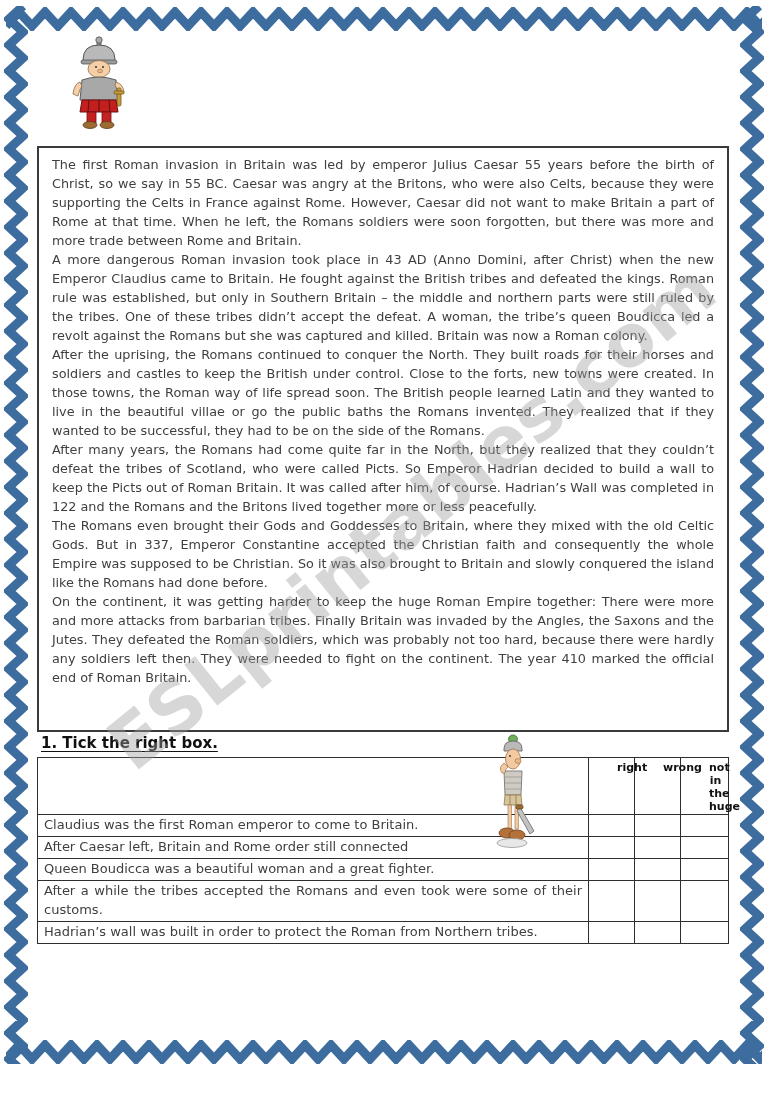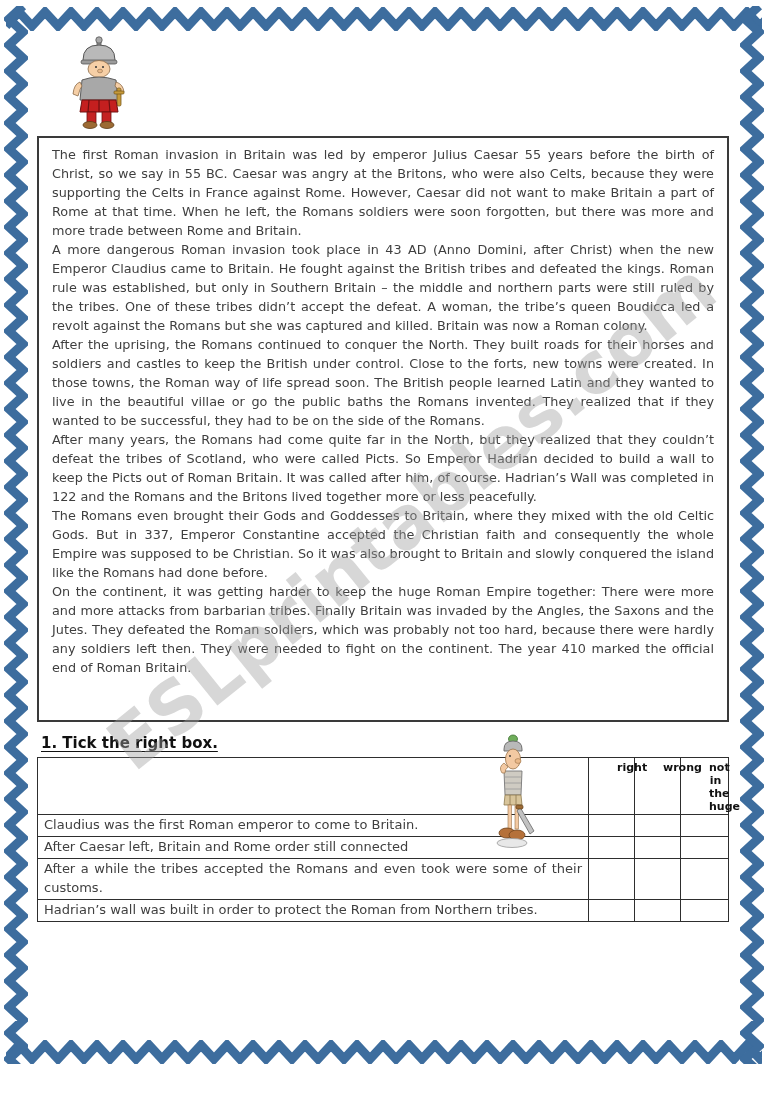--- a/index.html
+++ b/index.html
@@ -28,21 +28,21 @@
 
   .watermark{
     position:absolute;left:118px;top:712px;z-index:2;
     font-size:72px;font-weight:bold;white-space:nowrap;
     color:rgba(160,160,160,0.42);
     transform:rotate(-39deg);transform-origin:0 50%;
     pointer-events:none;
   }
 
   .textbox{
-    position:absolute;left:37px;top:136px;width:692px;height:586px;
+    position:absolute;left:37px;top:146px;width:692px;height:586px;
     border:2px solid #3a3a3a;box-sizing:border-box;
     padding:7px 13px 0 13px;
     font-size:12.8px;line-height:19px;color:#3f3f3f;
     text-align:justify;overflow:hidden;z-index:1;background:transparent;
   }
   .textbox p{margin:0;}
   .textbox .it{}
 
   .exercise-heading{
     position:absolute;left:41px;top:734px;z-index:1;
@@ -144,20 +144,26 @@
       <td></td>
       <td></td>
       <td></td>
     </tr>
     <tr class="single">
       <td class="stmt">After Caesar left, Britain and Rome order still connected</td>
       <td></td>
       <td></td>
       <td></td>
     </tr>
+    <tr class="single">
+      <td class="stmt">Queen Boudicca was a beautiful woman and a great fighter.</td>
+      <td></td>
+      <td></td>
+      <td></td>
+    </tr>
     <tr class="double">
       <td class="stmt">After a while the tribes accepted the Romans and even took were some of their customs.</td>
       <td></td>
       <td></td>
       <td></td>
     </tr>
     <tr class="single">
       <td class="stmt">Hadrian’s wall was built in order to protect the Roman from Northern tribes.</td>
       <td></td>
       <td></td>

